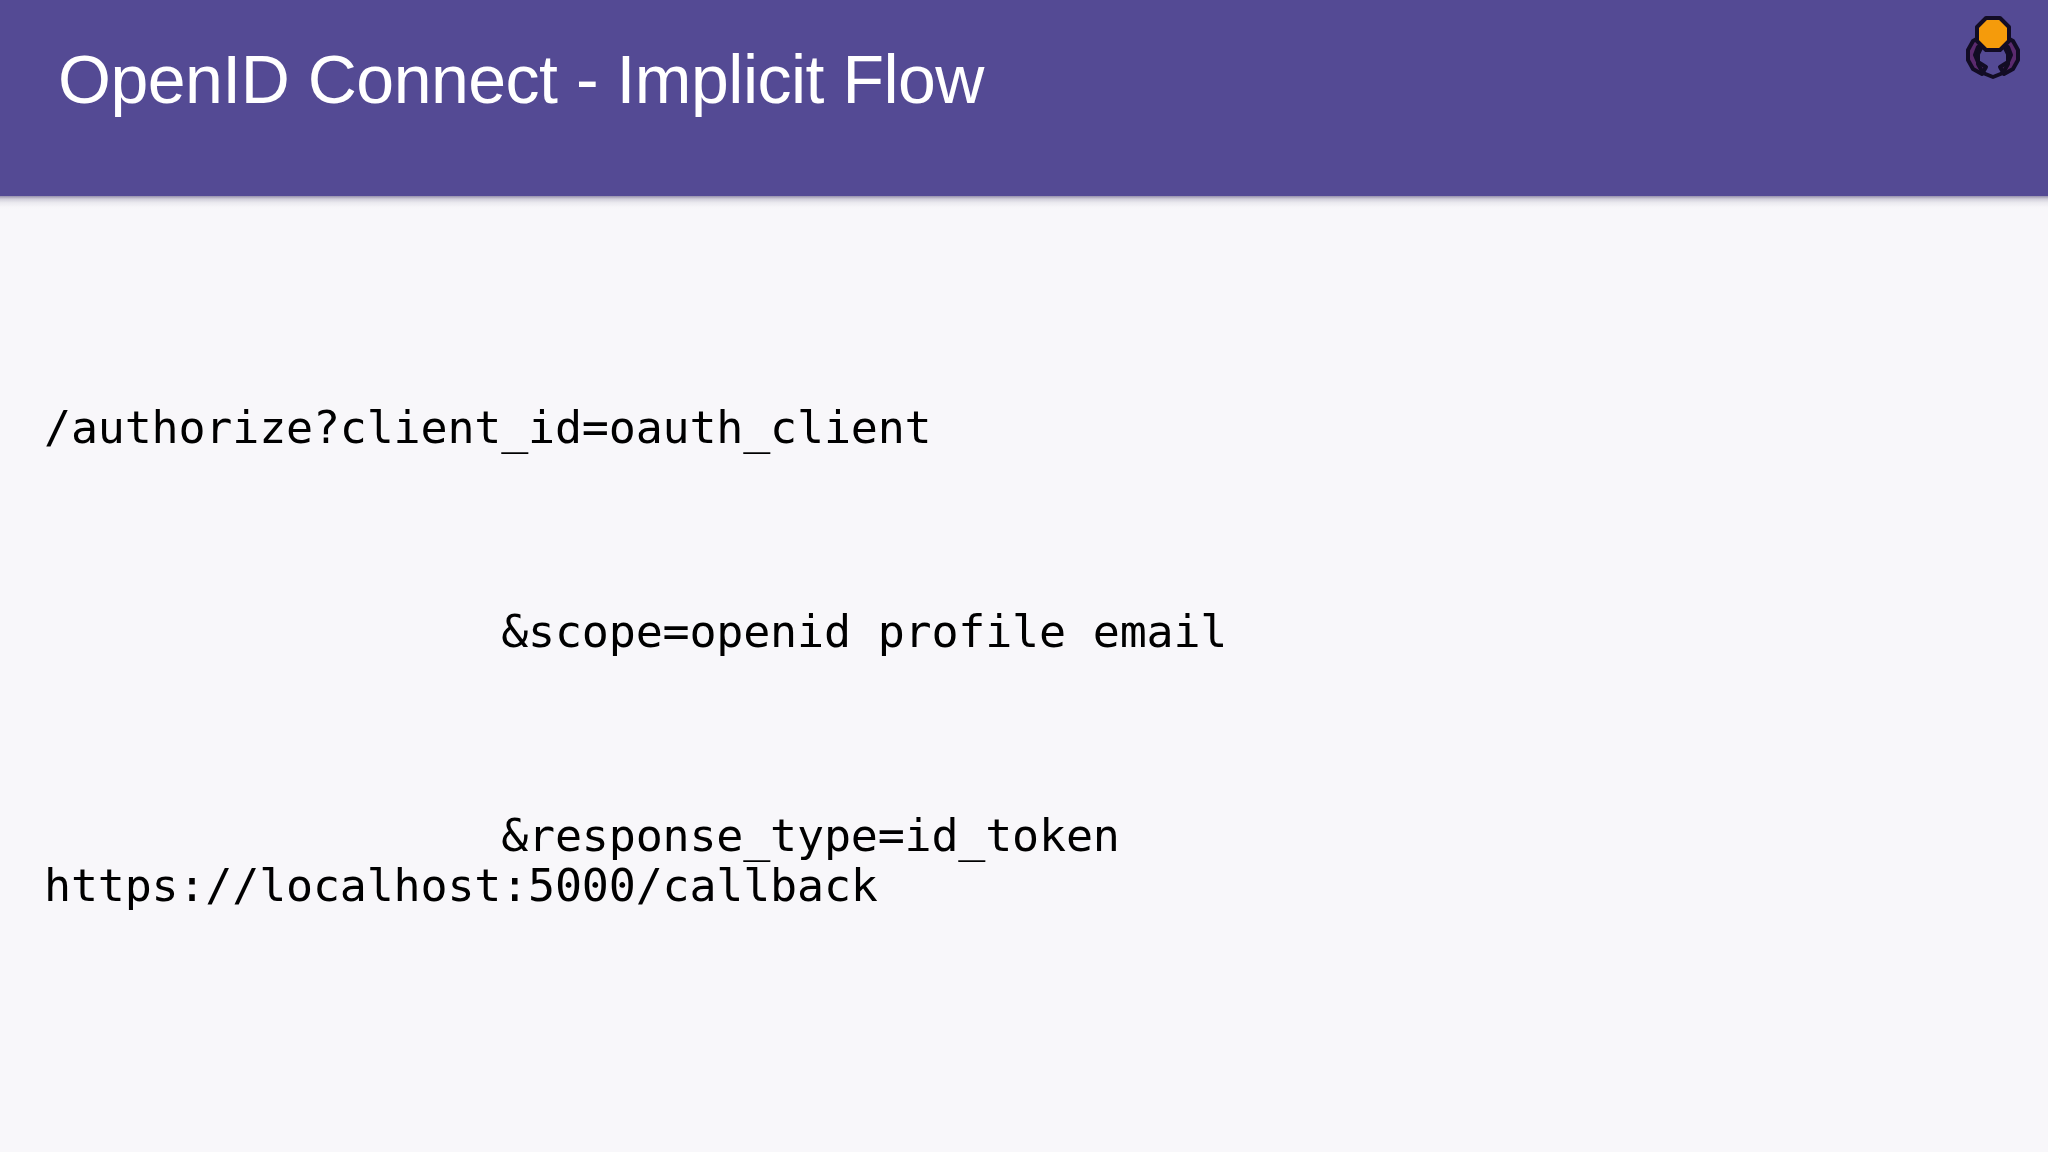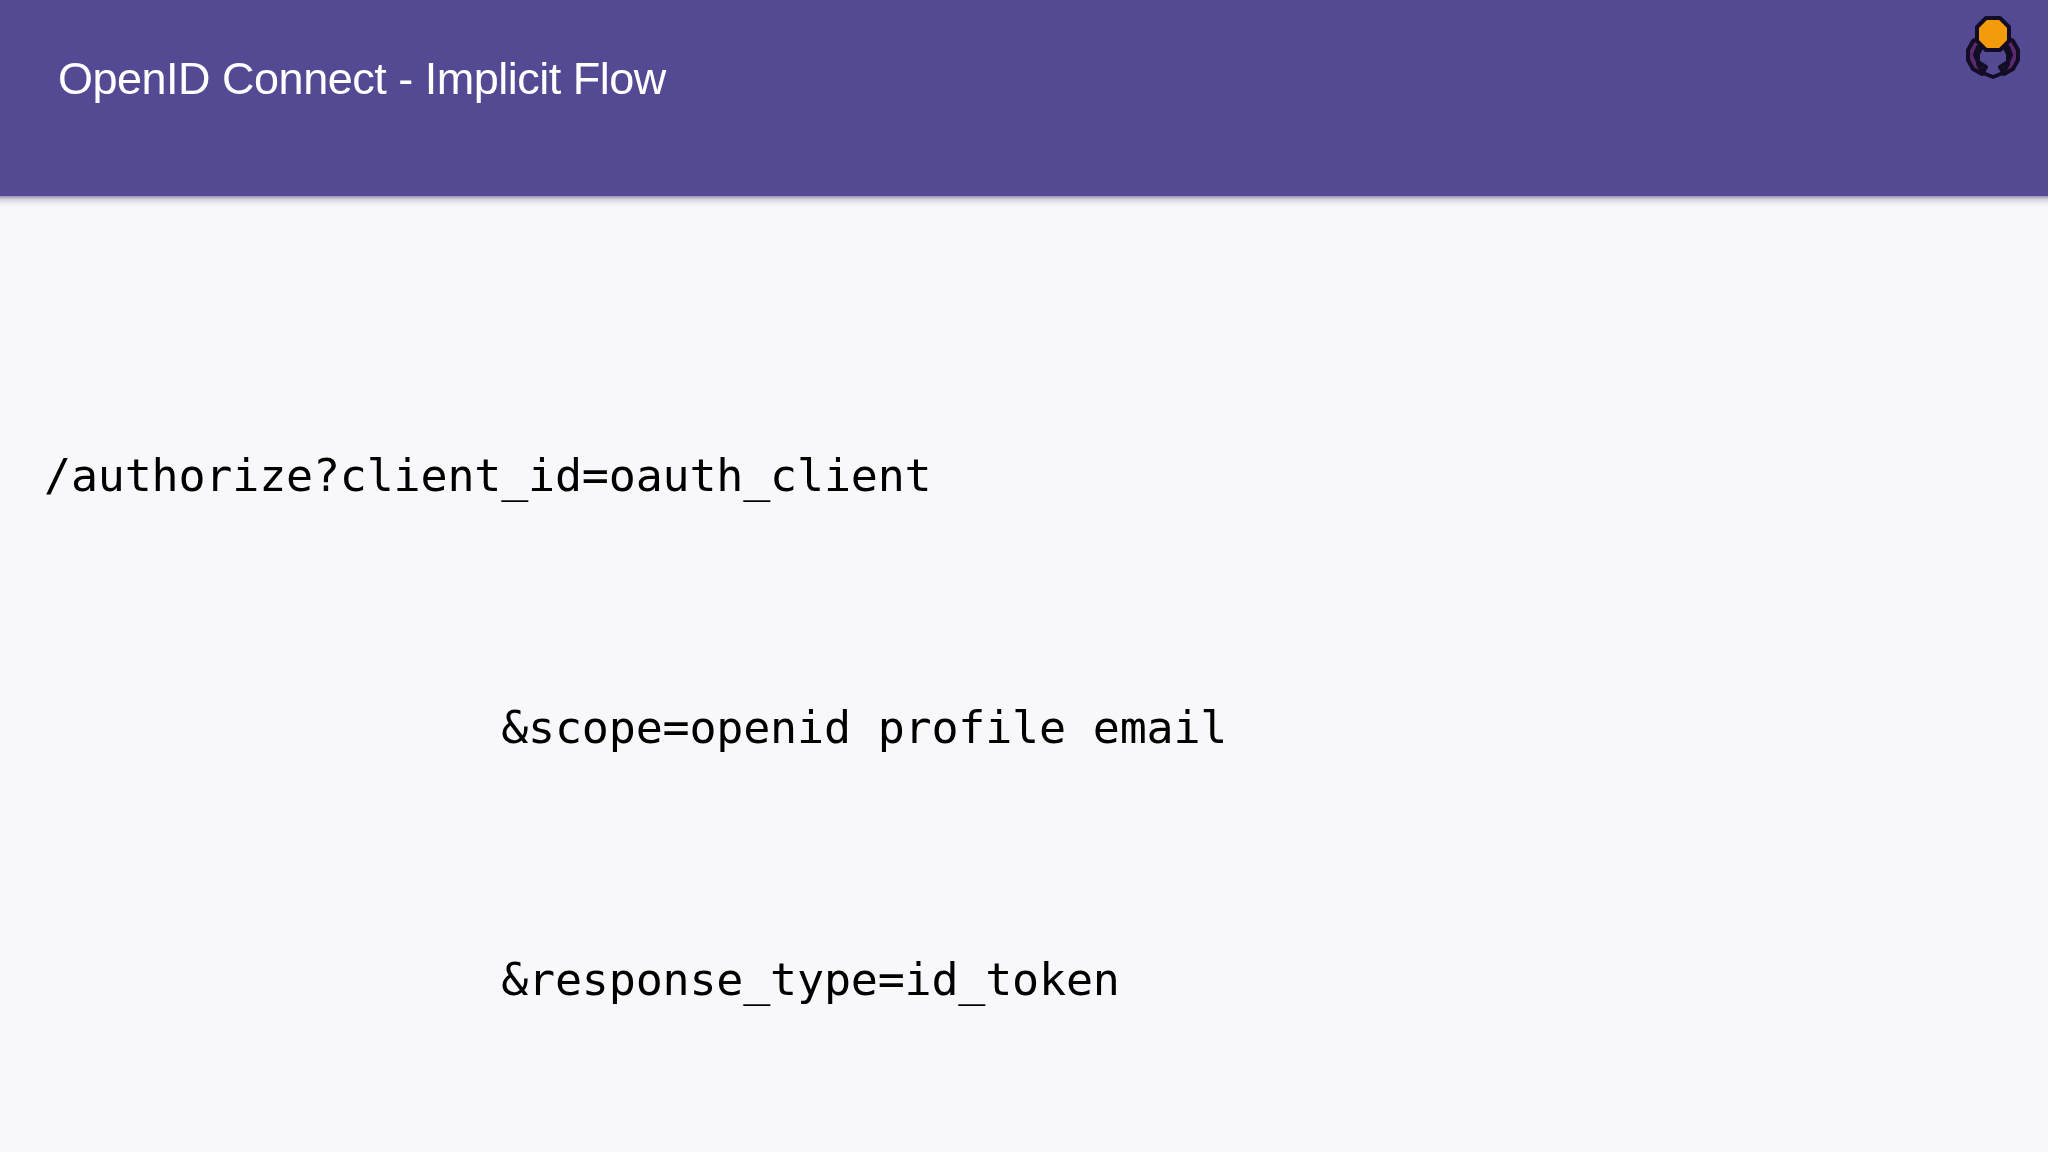--- a/index.html
+++ b/index.html
@@ -49,21 +49,21 @@
         rgba(248,247,250,0) 100%);
     pointer-events: none;
   }
 
   .slide-title {
     position: absolute;
     left: 58px;
     top: 44px;
     color: #ffffff;
     font-family: "Liberation Sans", sans-serif;
-    font-size: 45px;
+    font-size: 68px;
     font-weight: 400;
     letter-spacing: -0.5px;
     line-height: 70px;
     white-space: nowrap;
   }
 
   
   .logo {
     position: absolute;
     right: 18px;
@@ -95,21 +95,20 @@
     top: 258px;
   }
   .block-response {
     left: 44px;
     top: 716px;
   }
   .code-line {
     white-space: pre;
     display: block;
     min-height: 68px;
-    margin-top: 48px;
   }
   .code-line.blank { color: transparent; }
 </style>
 </head>
 <body>
 
 <div class="slide">
 
   <div class="title-band">
     <div class="slide-title">OpenID Connect - Implicit Flow</div>
@@ -135,18 +134,19 @@
       <span class="code-line">/authorize?client_id=oauth_client</span>
       <span class="code-line">                 &amp;scope=openid profile email</span>
       <span class="code-line">                 &amp;response_type=id_token</span>
       <span class="code-line blank"></span>
       
       
       
     </div>
 
     <div class="code-block block-response">
+      <span class="code-line">https://localhost:5000/callback</span>
       
     </div>
 
   </div>
 
 </div>
 
 </body></html>

